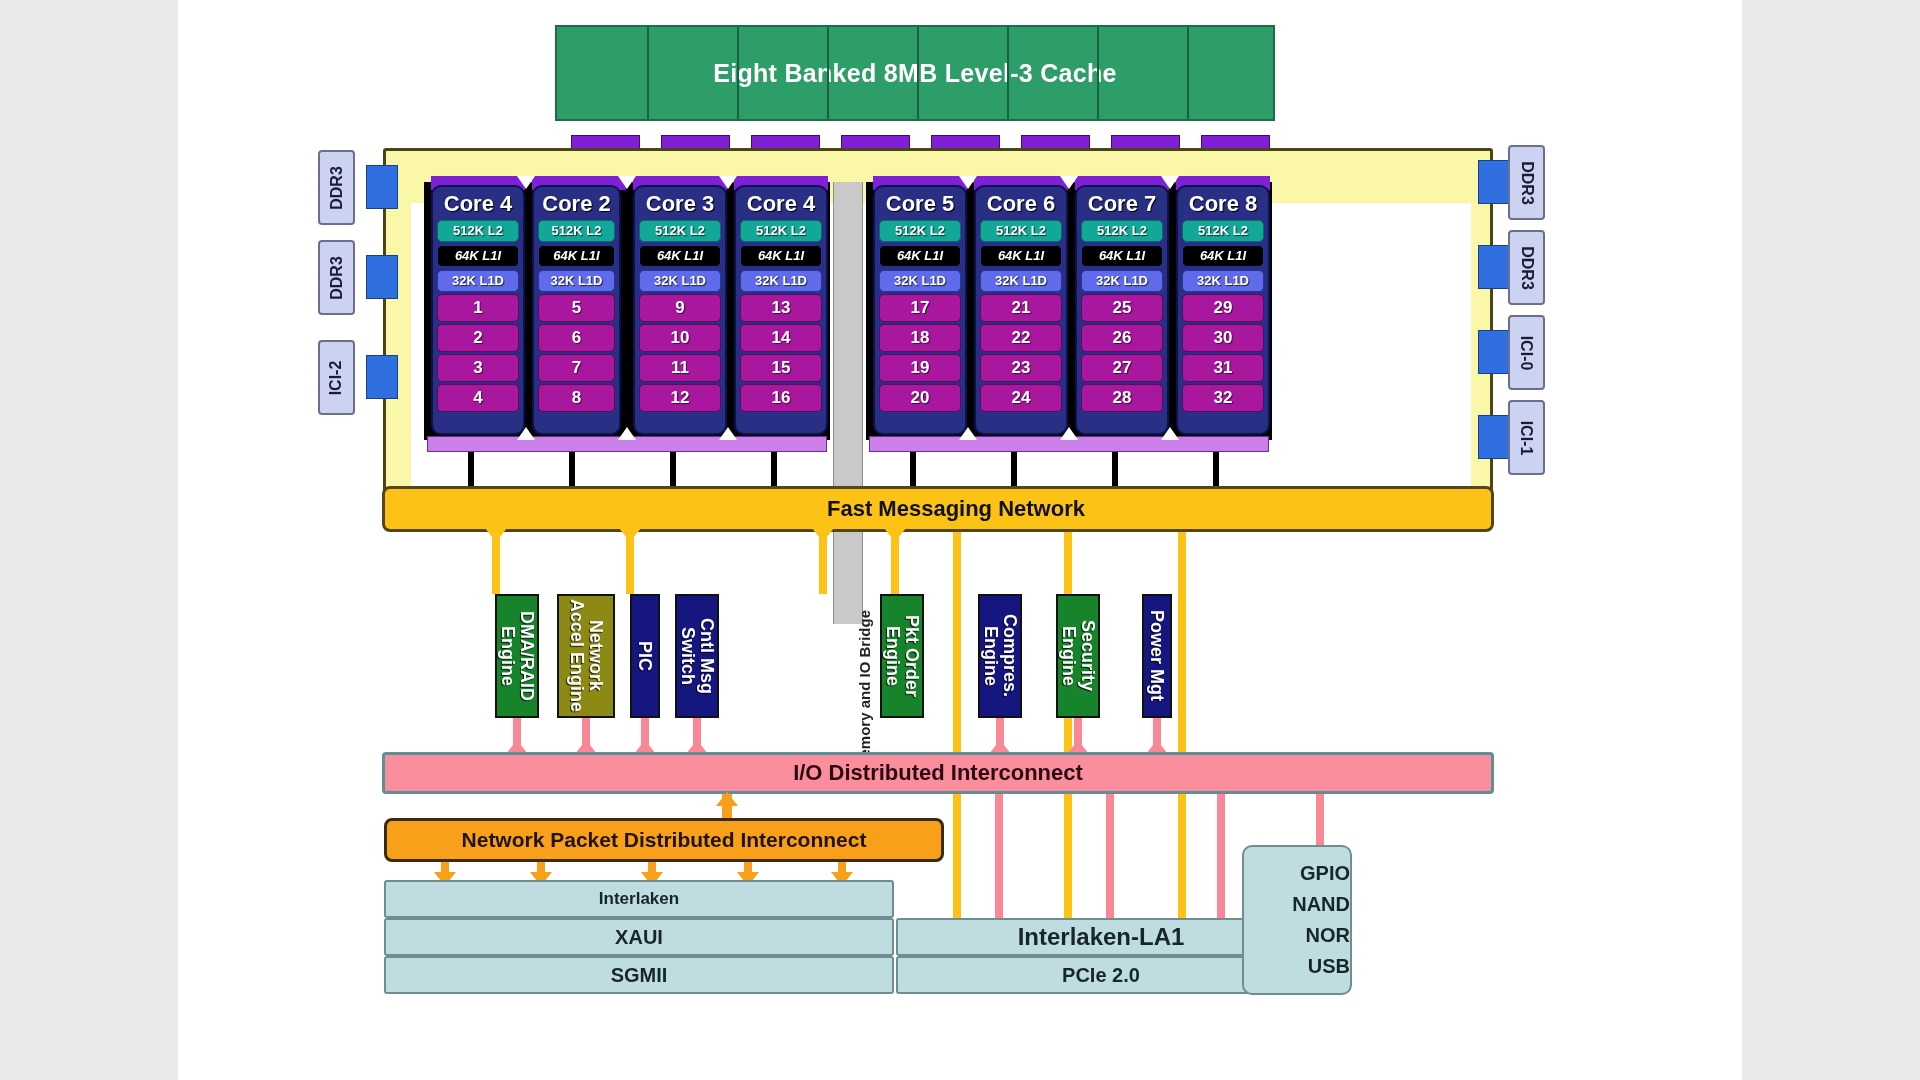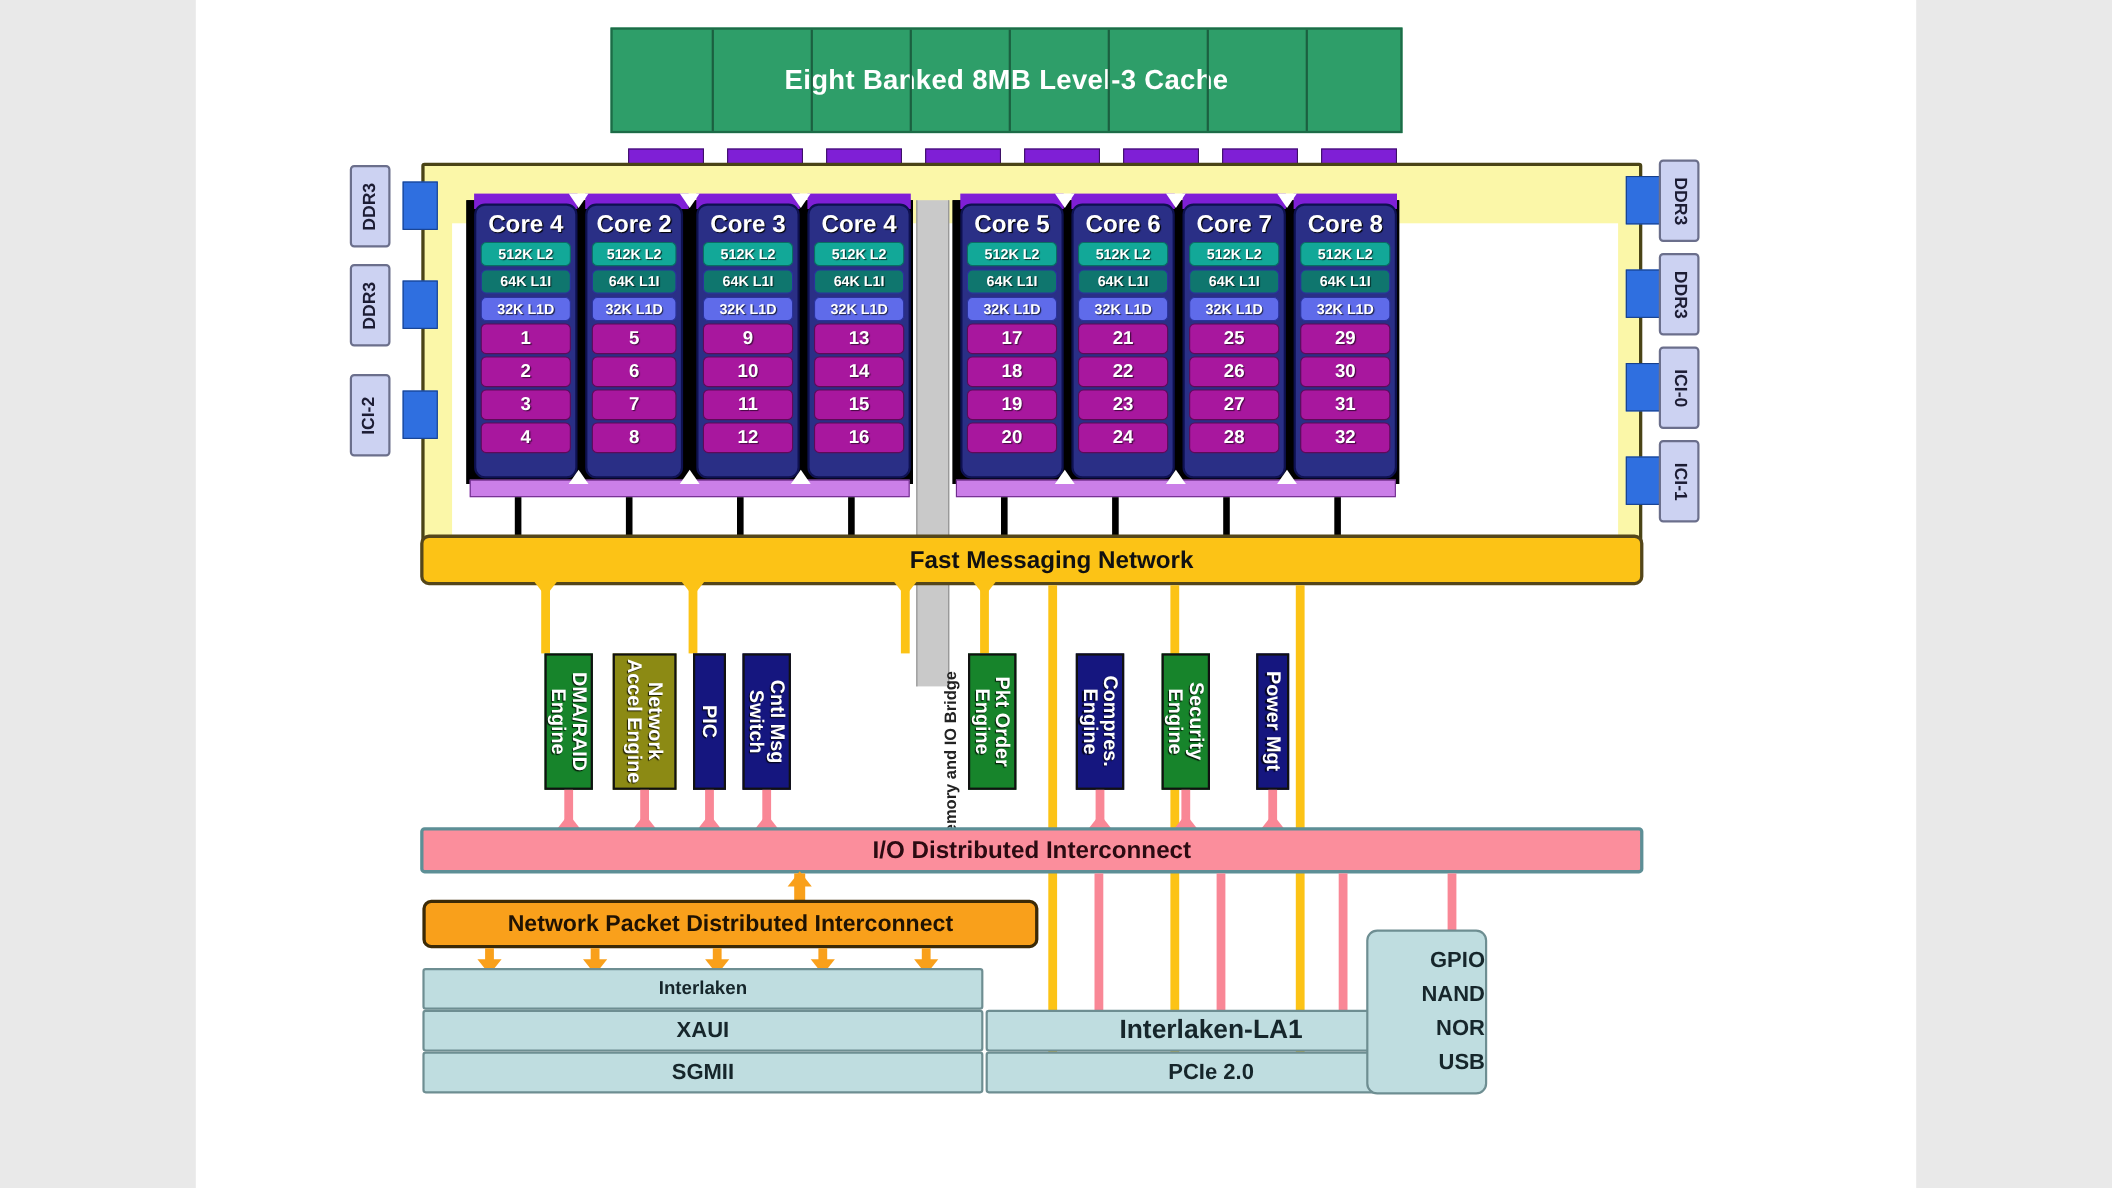--- a/index.html
+++ b/index.html
@@ -49,21 +49,21 @@
     color:#ffffff;font-weight:bold;font-size:22px;
     margin-top:4px;text-shadow:1px 1px 1px #000;
   }
   .cbox{
     width:88%;border-radius:5px;text-align:center;
     font-weight:bold;color:#ffffff;font-size:13px;
     line-height:20px;height:20px;margin-top:3px;
     text-shadow:1px 1px 1px rgba(0,0,0,.7);
   }
   .l2{background:#12a898;border:1px solid #0a6d63;}
-  .l1i{background:#0f766e;border:1px solid #2a329c;}
+  .l1i{background:#000000;border:1px solid #2a329c;font-style:italic;}
   .l1d{background:#5f6bea;border:1px solid #2a329c;}
   .thr{
     background:#a8179e;border:1px solid #5d0a58;
     border-radius:5px;width:88%;height:26px;line-height:26px;
     text-align:center;color:#ffffff;font-weight:bold;font-size:17px;
     margin-top:2px;text-shadow:1px 1px 1px rgba(0,0,0,.6);
   }
   .core-top-cap{background:#7f1fd6;}
   .core-bot-bar{background:#cb7fe8;border:1px solid #6f2d8c;}
 

